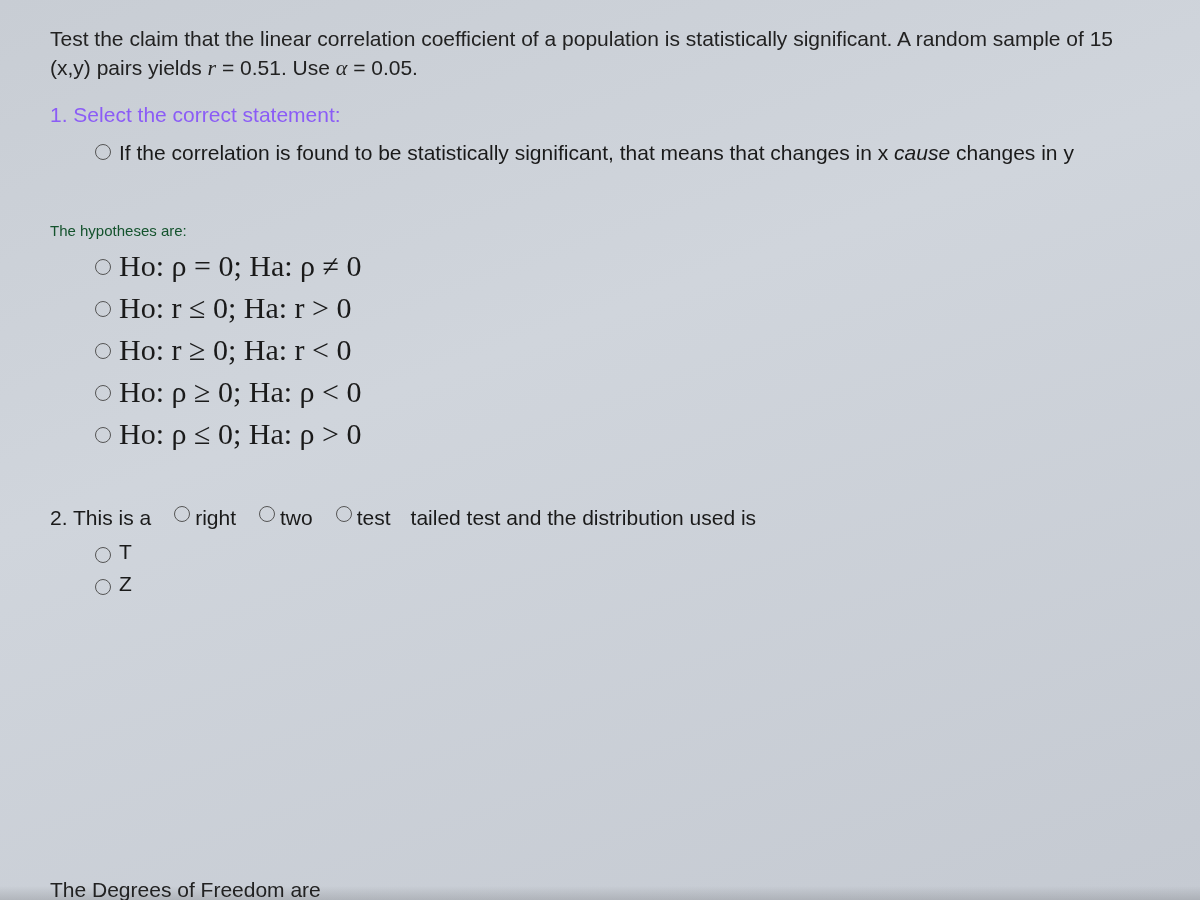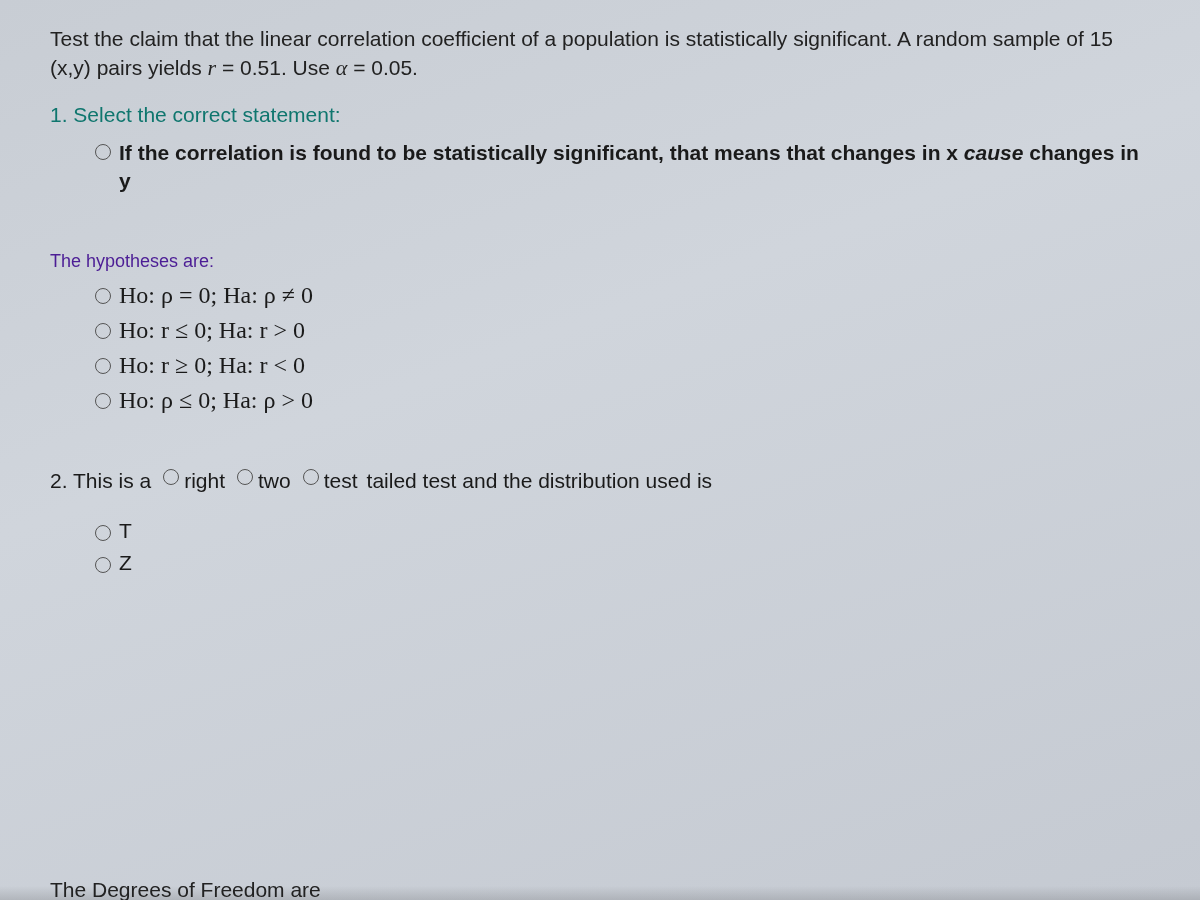--- a/index.html
+++ b/index.html
@@ -24,26 +24,25 @@
       color: #222;
     }
     .math-i {
       font-style: italic;
       font-family: 'Times New Roman', Times, serif;
       font-size: 22px;
     }
     .question-1 {
       font-size: 21px;
       margin-bottom: 12px;
-      color: #0f766e;
+      color: #8b5cf6;
     }
     .q1-options {
       padding-left: 45px;
       margin-bottom: 55px;
-      font-weight: bold;
     }
     .option-row {
       display: flex;
       align-items: flex-start;
       margin-bottom: 10px;
       font-size: 21px;
       line-height: 1.35;
     }
     .radio {
       width: 16px;
@@ -55,48 +54,48 @@
       margin-right: 8px;
       background: transparent;
     }
     .option-text {
       flex: 1;
     }
     .cause {
       font-style: italic;
     }
     .hypotheses-label {
-      font-size: 18px;
+      font-size: 15px;
       margin-bottom: 10px;
-      color: #4c1d95;
+      color: #14532d;
     }
     .hypotheses-options {
       padding-left: 45px;
       margin-bottom: 55px;
     }
     .hyp-row {
       display: flex;
       align-items: center;
       margin-bottom: 8px;
-      font-size: 24px;
+      font-size: 30px;
       font-family: 'Times New Roman', Times, serif;
     }
     .hyp-row .radio {
       margin-top: 2px;
     }
     .hyp-text {
       font-family: 'Times New Roman', Times, serif;
     }
     .question-2 {
       font-size: 21px;
-      margin-bottom: 26px;
+      margin-bottom: 10px;
       display: flex;
       align-items: center;
       flex-wrap: wrap;
-      gap: 9px;
+      gap: 20px;
     }
     .inline-radio-group {
       display: inline-flex;
       align-items: flex-start;
       gap: 2px;
     }
     .inline-radio {
       width: 16px;
       height: 16px;
       border: 1.5px solid #555;
@@ -156,20 +155,24 @@
     <span class="radio"></span>
     <span class="hyp-text">Ho: ρ = 0;  Ha: ρ ≠ 0</span>
   </div>
   <div class="hyp-row">
     <span class="radio"></span>
     <span class="hyp-text">Ho: r ≤ 0;  Ha: r &gt; 0</span>
   </div>
   <div class="hyp-row">
     <span class="radio"></span>
     <span class="hyp-text">Ho: r ≥ 0;  Ha: r &lt; 0</span>
+  </div>
+  <div class="hyp-row">
+    <span class="radio"></span>
+    <span class="hyp-text">Ho: ρ ≥ 0;  Ha: ρ &lt; 0</span>
   </div>
   <div class="hyp-row">
     <span class="radio"></span>
     <span class="hyp-text">Ho: ρ ≤ 0;  Ha: ρ &gt; 0</span>
   </div>
 </div>
 
 <div class="question-2">
   <span>2. This is a </span>
   <span class="inline-radio-group">

